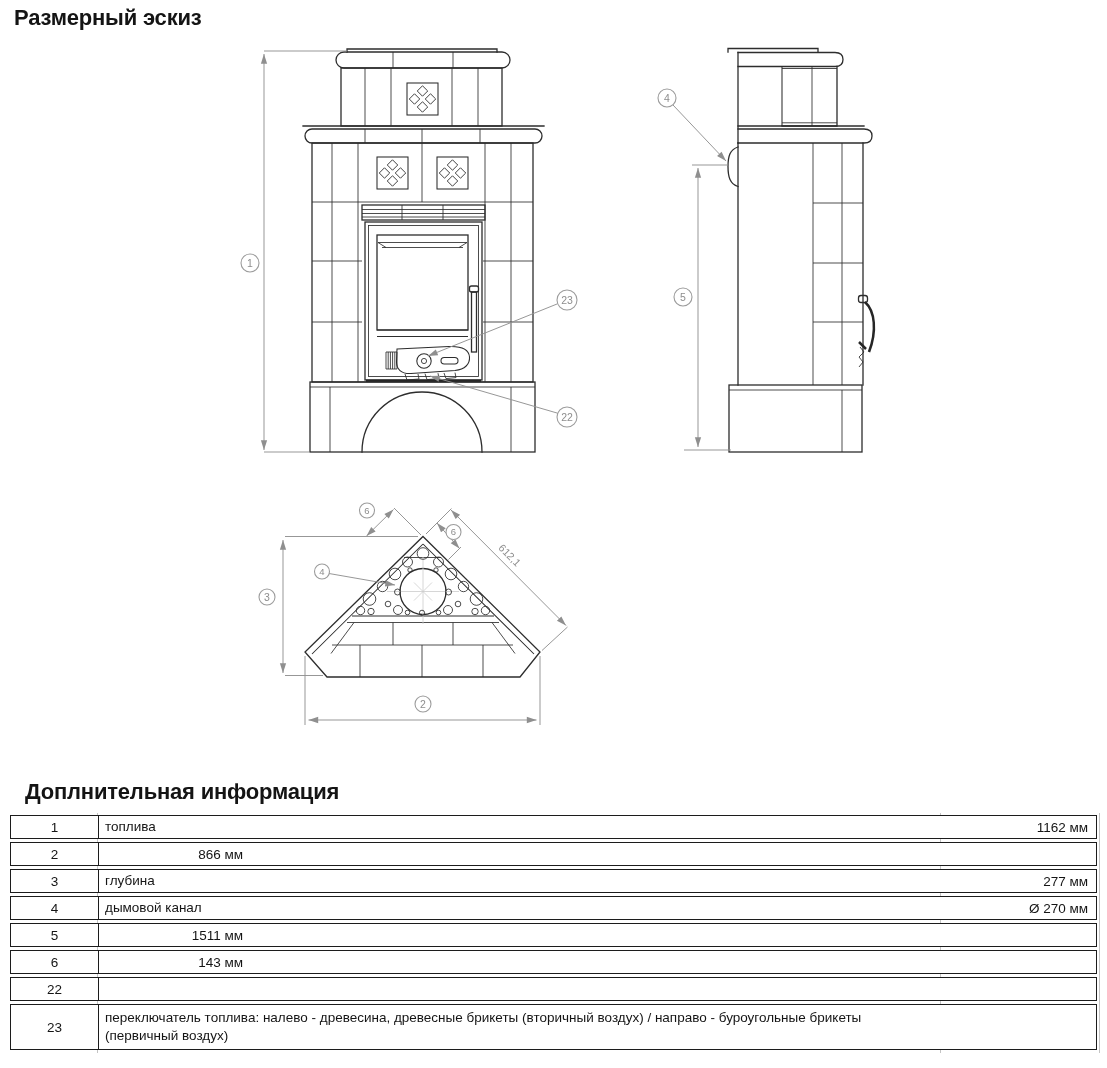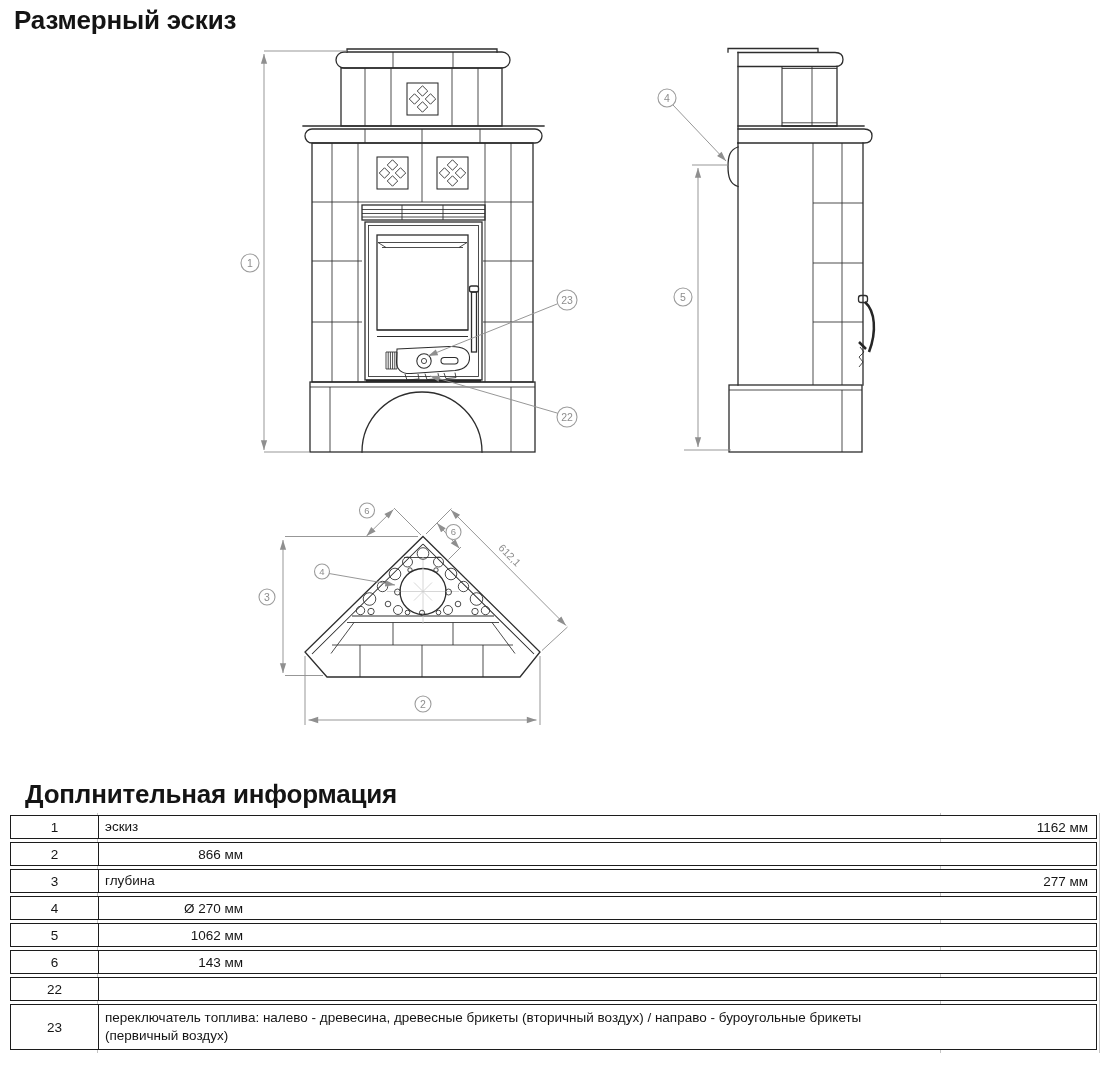--- a/index.html
+++ b/index.html
@@ -1,18 +1,18 @@
 <!DOCTYPE html>
 <html><head>
 <meta charset="utf-8">
 <style>
   html,body{margin:0;padding:0;background:#fff;}
   .page{position:relative;width:1107px;height:1068px;background:#fff;overflow:hidden;
         font-family:"Liberation Sans",sans-serif;}
-  h1.hd{position:absolute;margin:0;font-size:26px;font-weight:700;color:#141414;letter-spacing:-.2px;}
+  h1.hd{position:absolute;margin:0;font-size:22px;font-weight:700;color:#141414;letter-spacing:-.2px;}
   #title1{left:14px;top:5px;}
   #title2{left:25px;top:779px;}
   svg.sketch{position:absolute;left:0;top:0;}
   
   .o{stroke:#2d2d2d;stroke-width:1.3;fill:none;stroke-linecap:square;}
   .o1{stroke:#2d2d2d;stroke-width:1.05;fill:none;}
   .o2{stroke:#262626;stroke-width:2.5;fill:none;}
   .t{stroke:#2d2d2d;stroke-width:.85;fill:none;}
   .d{stroke:#919191;stroke-width:.95;fill:none;}
   .cc{stroke:#9c9c9c;stroke-width:1.1;fill:#fff;}
@@ -258,39 +258,40 @@
 
   <h1 class="hd" id="title2">Доплнительная информация</h1>
 
   <div class="tbl">
     <div class="vgrid" style="left:87px"></div>
     <div class="vgrid" style="left:930px"></div>
     <div class="vgrid" style="left:1089px"></div>
 
     <div class="row">
       <div class="c-num">1</div>
-      <div class="c-desc">эскиз</div>
+      <div class="c-desc">топлива</div>
       <div class="c-val">1162 мм</div>
     </div>
     <div class="row">
       <div class="c-num">2</div>
       <div class="c-val">866 мм</div>
     </div>
     <div class="row">
       <div class="c-num">3</div>
       <div class="c-desc">глубина</div>
       <div class="c-val">277 мм</div>
     </div>
     <div class="row">
       <div class="c-num">4</div>
+      <div class="c-desc">дымовой канал</div>
       <div class="c-val">Ø 270 мм</div>
     </div>
     <div class="row">
       <div class="c-num">5</div>
-      <div class="c-val">1062 мм</div>
+      <div class="c-val">1511 мм</div>
     </div>
     <div class="row">
       <div class="c-num">6</div>
       <div class="c-val">143 мм</div>
     </div>
     <div class="row">
       <div class="c-num">22</div>
       <div class="c-val"></div>
     </div>
     <div class="row tall">

